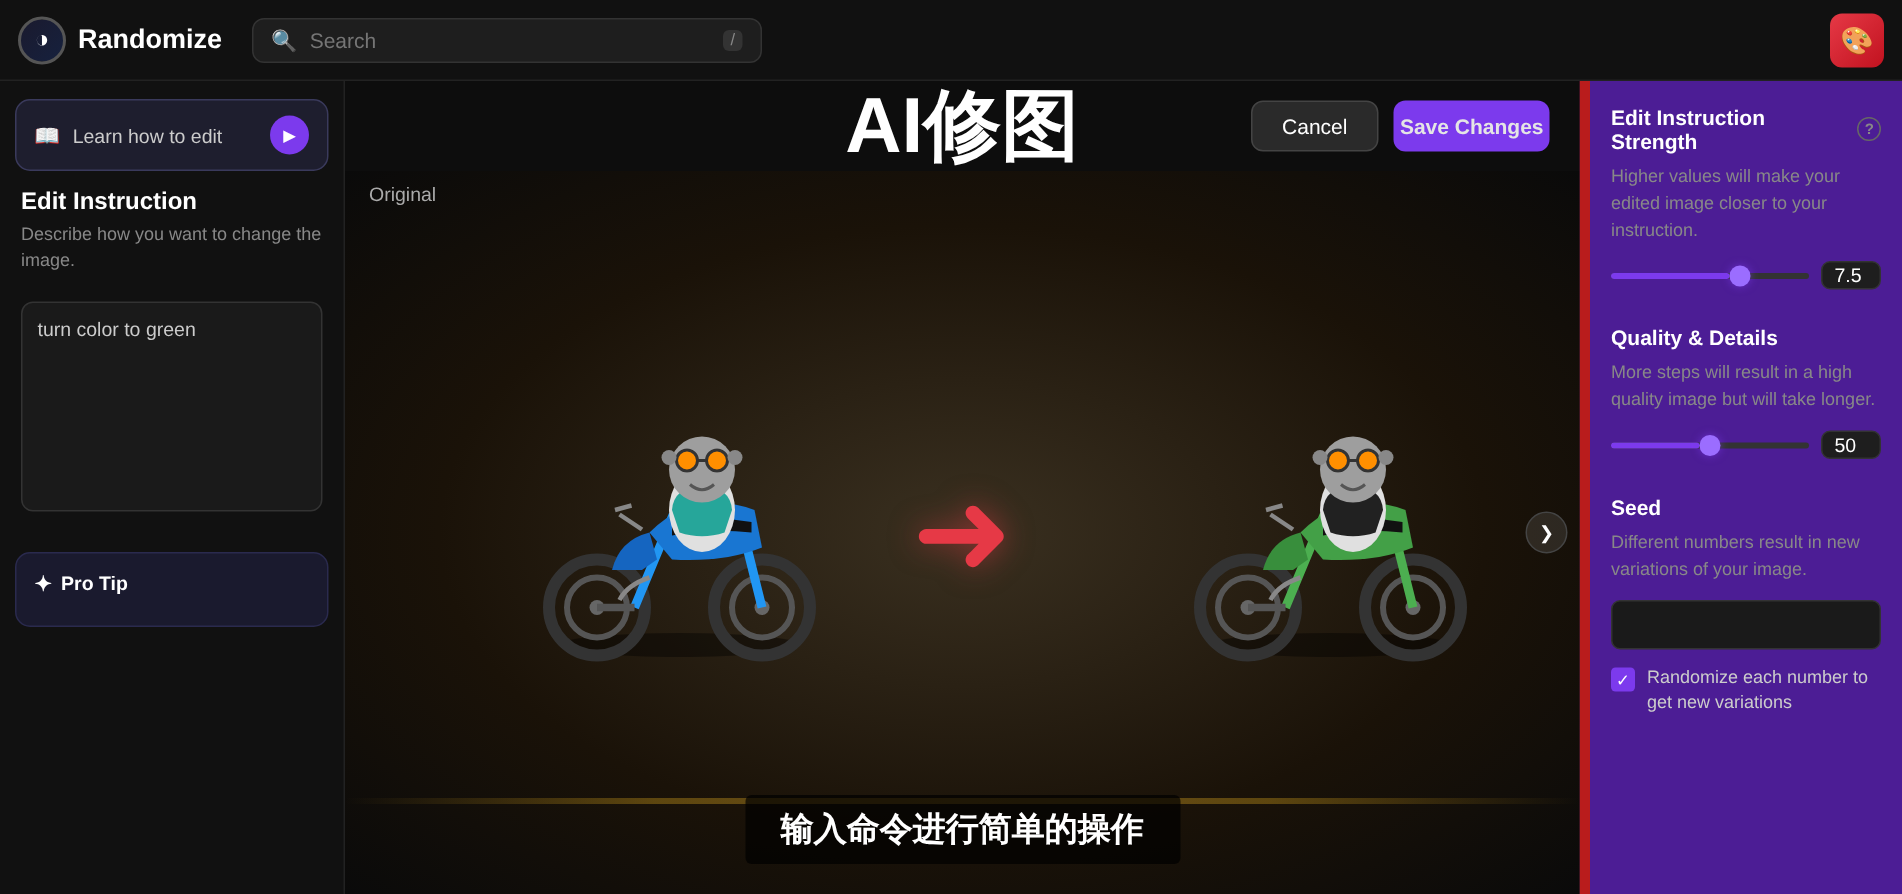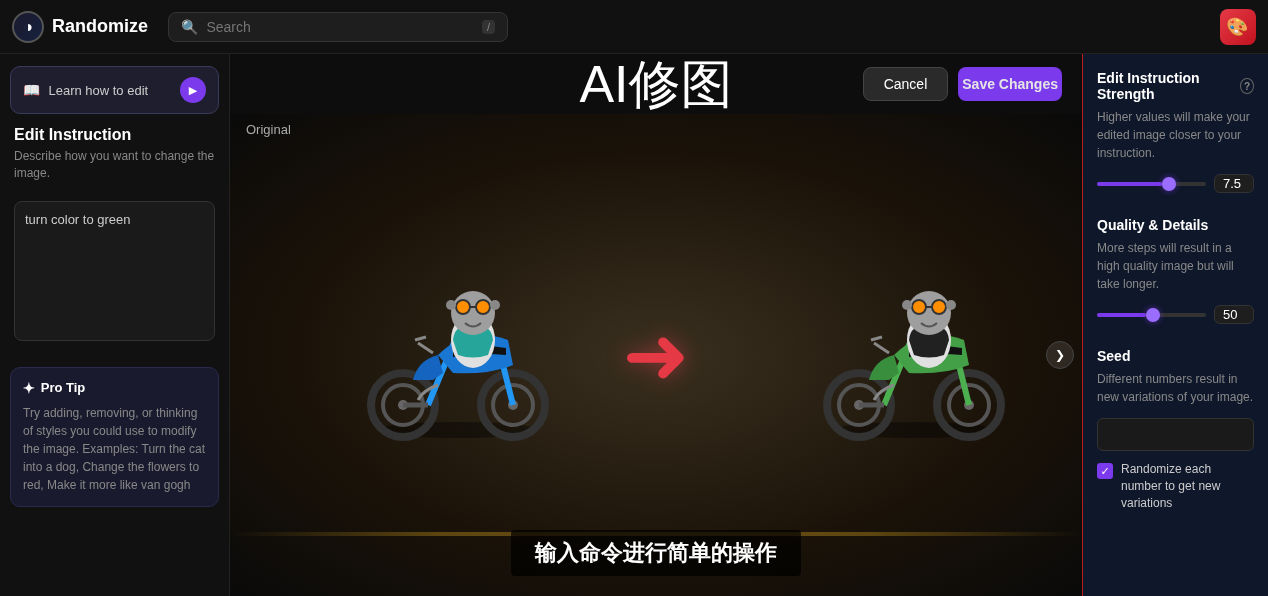--- a/index.html
+++ b/index.html
@@ -206,21 +206,21 @@
       padding: 0 20px;
       height: 60px;
       flex-shrink: 0;
       position: relative;
     }
     .page-title-big {
       position: absolute;
       left: 50%;
       transform: translateX(-50%);
       font-size: 52px;
-      font-weight: 400;
+      font-weight: 700;
       color: #fff;
       white-space: nowrap;
       line-height: 1;
       top: 50%;
       transform: translate(-50%, -50%);
     }
     .action-buttons {
       display: flex;
       gap: 10px;
       margin-left: auto;
@@ -324,23 +324,23 @@
       align-items: center;
       justify-content: center;
       color: #fff;
       cursor: pointer;
       font-size: 12px;
       z-index: 5;
     }
 
     
     .right-sidebar {
-      width: 186px;
-      background: #0f172a;
-      border-left: 1px solid #b91c1c;
+      width: 215px;
+      background: #4c1d95;
+      border-left: 7px solid #b91c1c;
       padding: 16px 14px;
       overflow-y: auto;
       flex-shrink: 0;
     }
     .right-section {
       margin-bottom: 24px;
     }
     .right-section-title {
       font-size: 14px;
       font-weight: 700;
@@ -485,21 +485,20 @@
       <div class="section-title">Edit Instruction</div>
       <div class="section-desc">Describe how you want to change the image.</div>
       <textarea class="instruction-textarea" style="">turn color to green</textarea>
     </div>
 
     <div class="pro-tip-box">
       <div class="pro-tip-title">
         <span class="pro-tip-icon">✦</span>
         <span>Pro Tip</span>
       </div>
-      <div class="pro-tip-text">Try adding, removing, or thinking of styles you could use to modify the image. Examples: Turn the cat into a dog, Change the flowers to red, Make it more like van gogh</div>
     </div>
   </div>
 
   <div class="center-content">
     <div class="center-header">
       <div class="page-title-big">AI修图</div>
       <div class="action-buttons">
         <button class="btn-cancel">Cancel</button>
         <button class="btn-save">Save Changes</button>
       </div>

